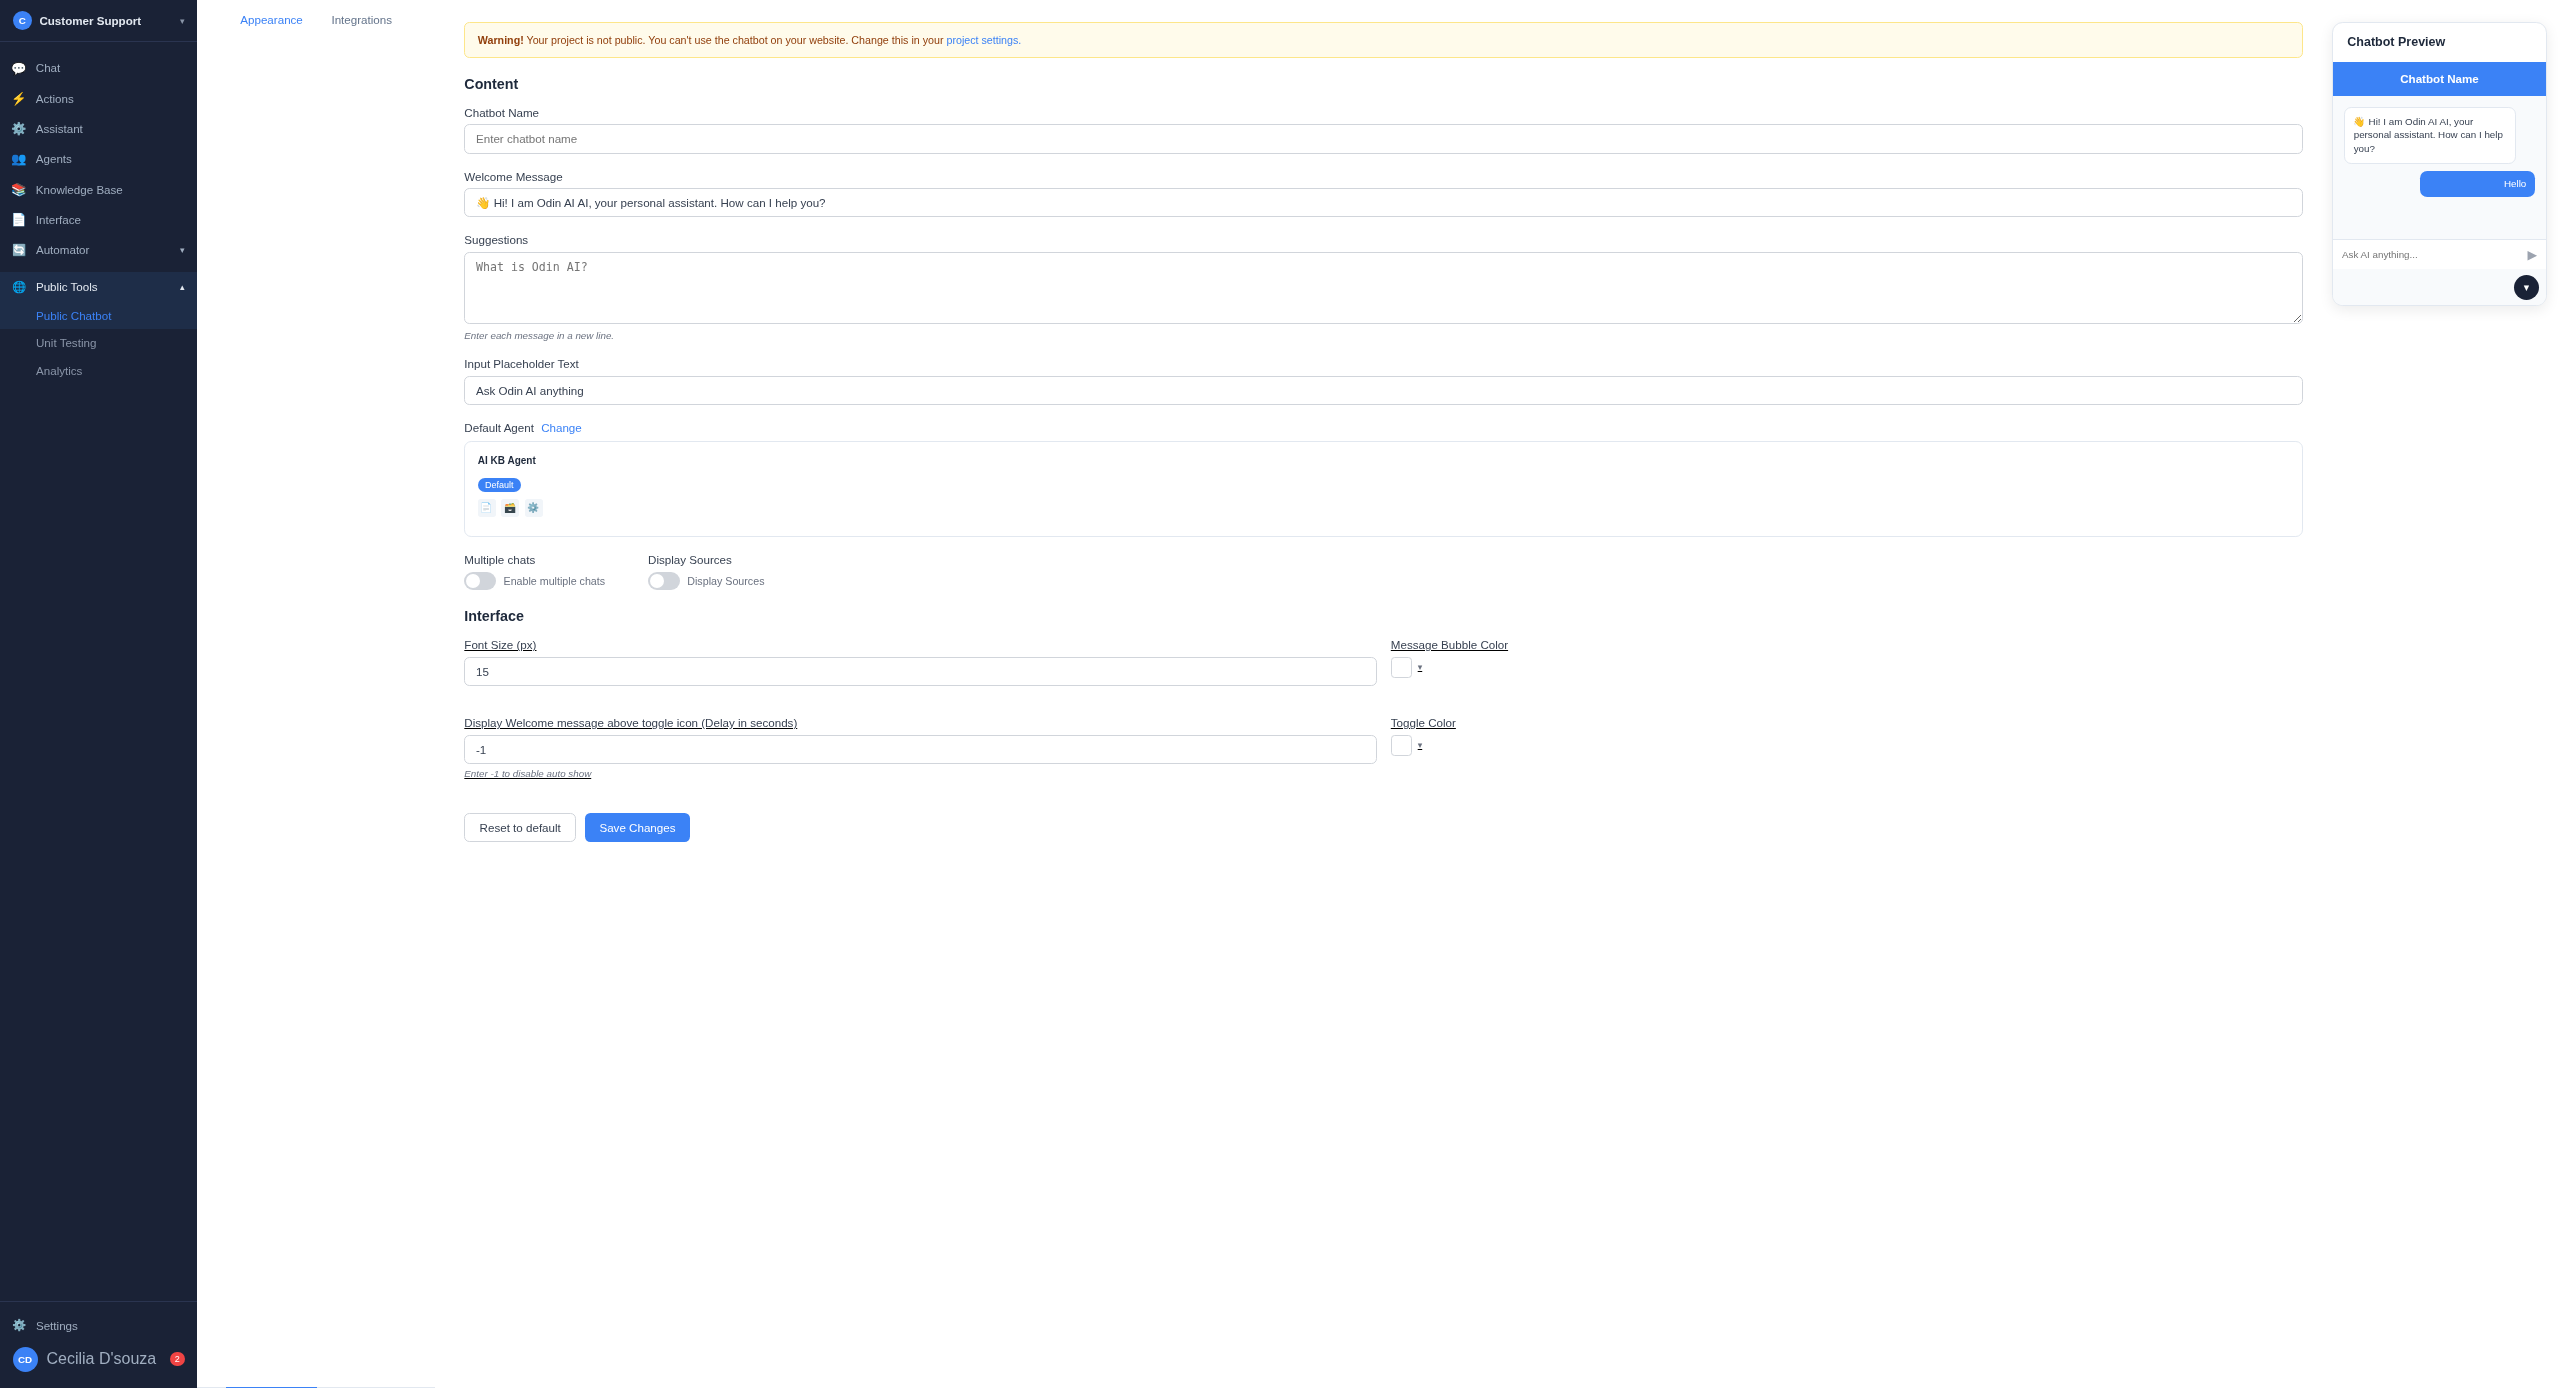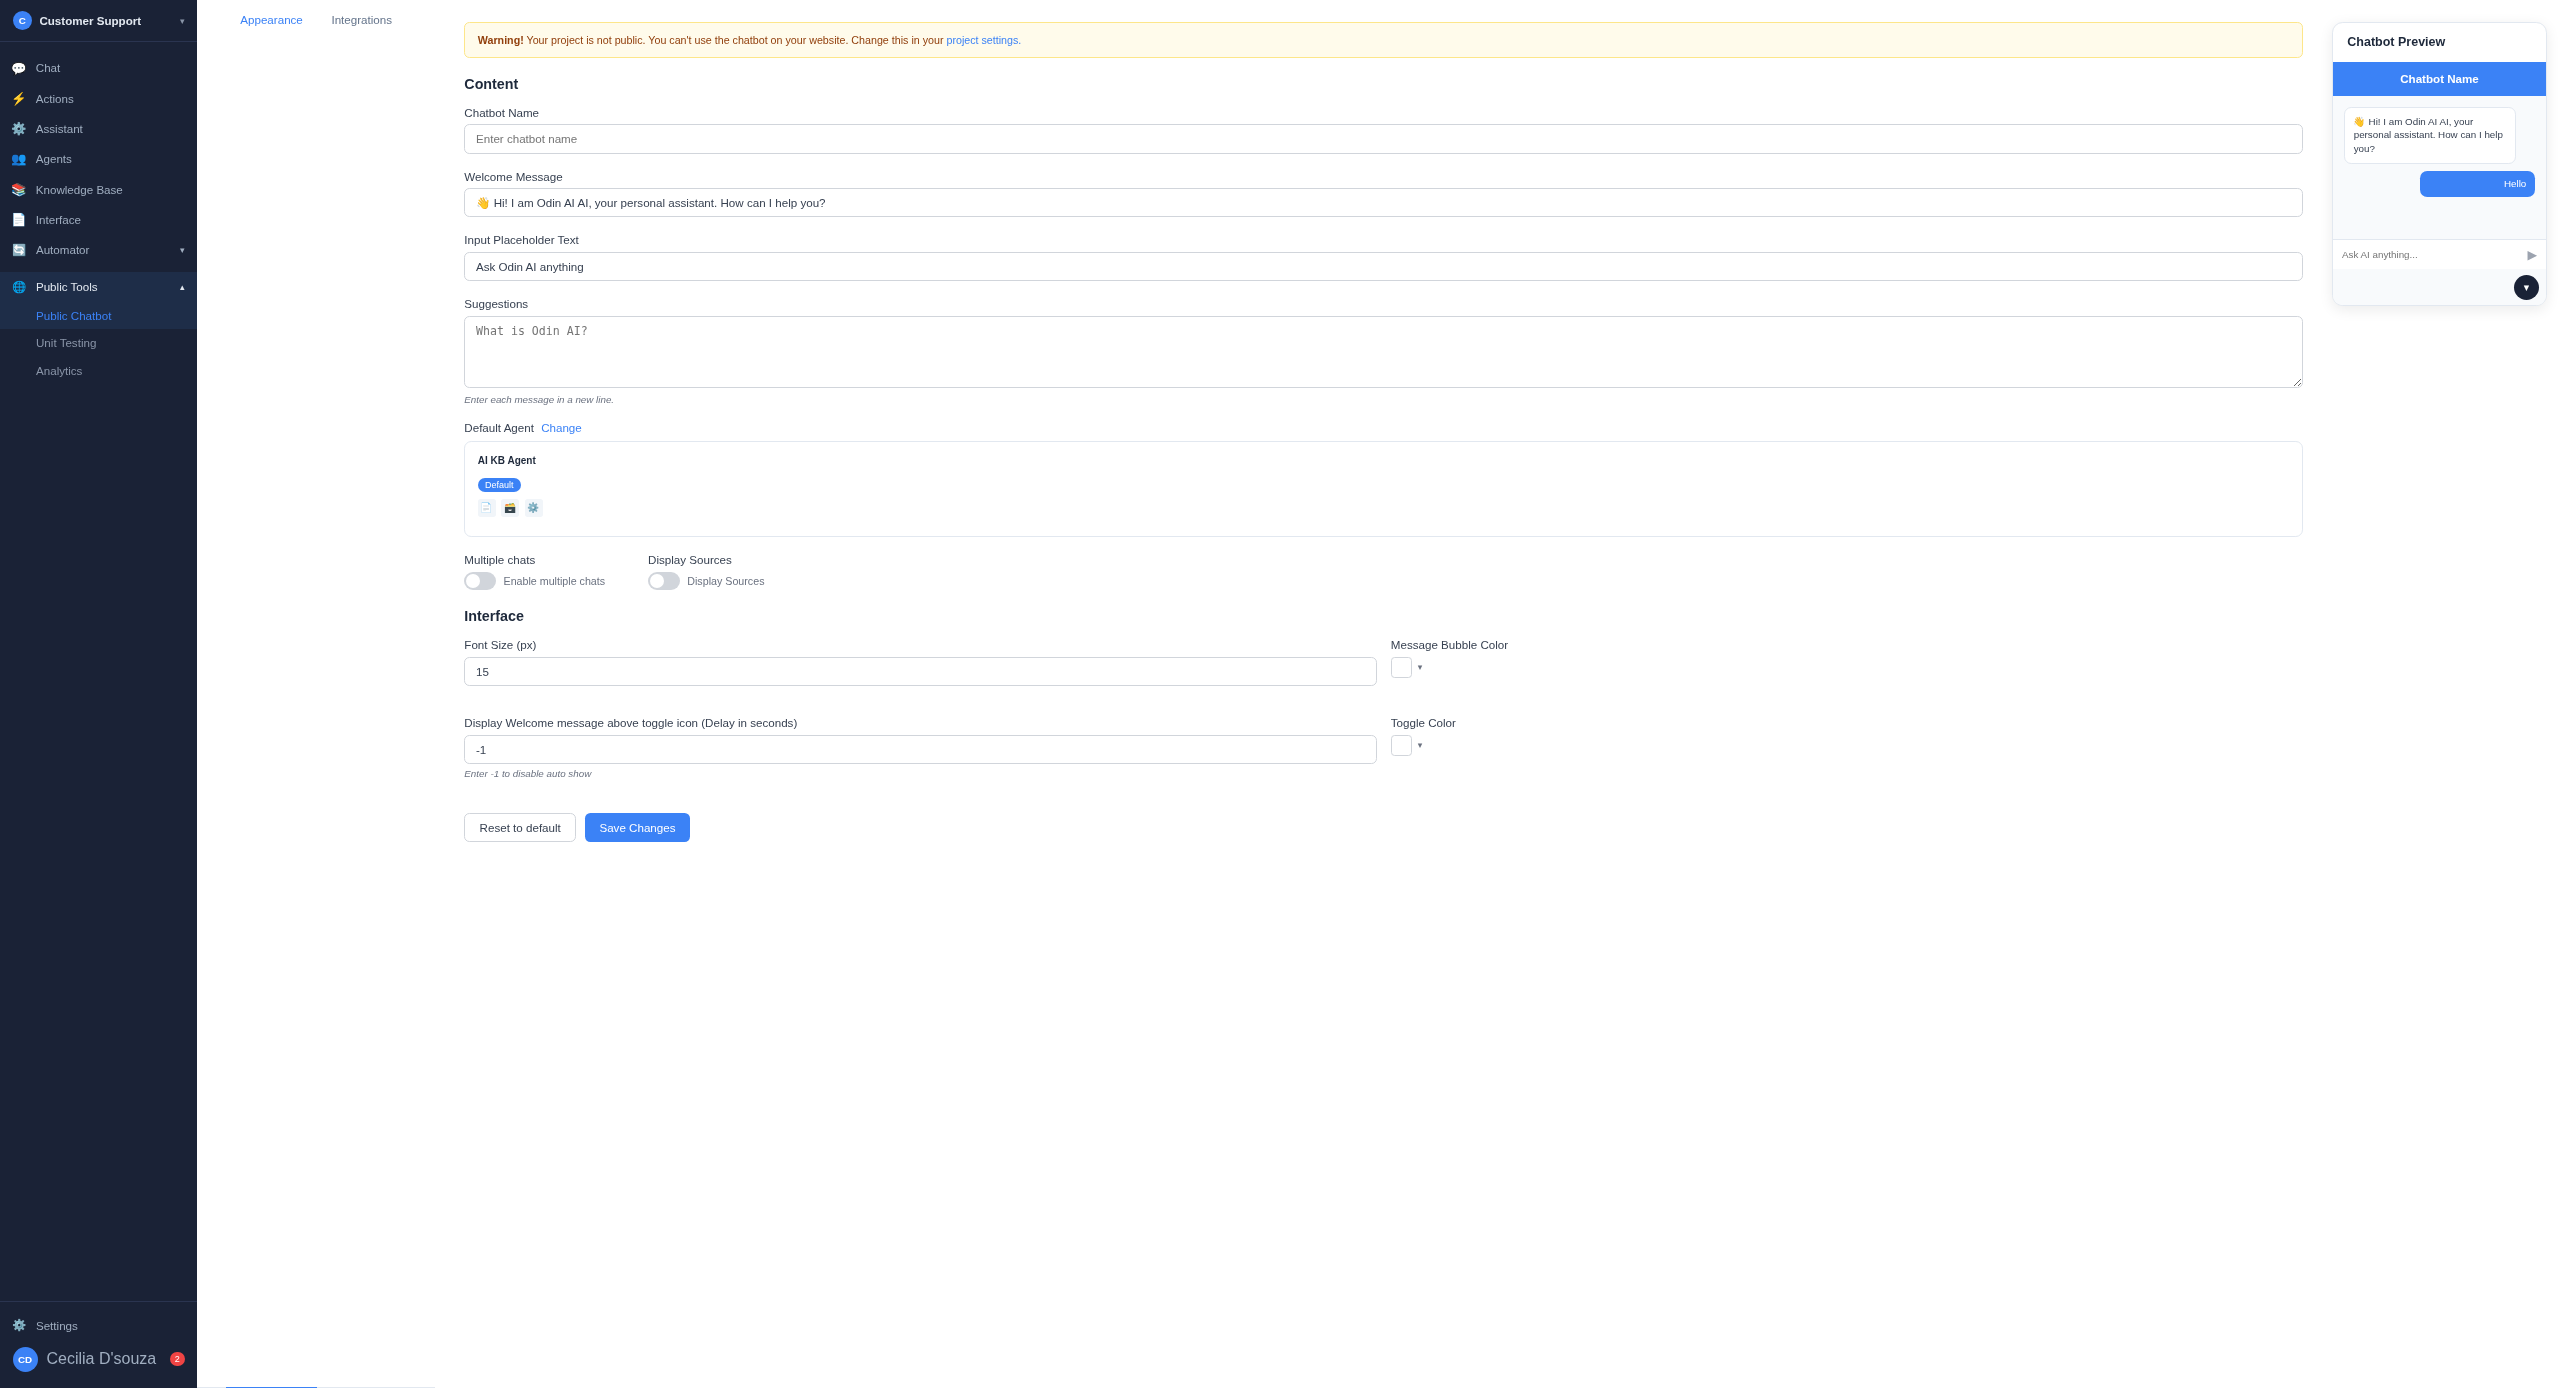--- a/index.html
+++ b/index.html
@@ -68,21 +68,21 @@
     
     .toggles-row { display: flex; gap: 43px; margin-bottom: 18px; }
     .toggle-group { display: flex; flex-direction: column; gap: 5.4px; }
     .toggle-label { font-size: 11.6px; font-weight: 500; color: #374151; }
     .toggle-row { display: flex; align-items: center; gap: 7.2px; }
     .toggle { width: 32px; height: 18px; background: #d1d5db; border-radius: 9px; position: relative; cursor: pointer; transition: background 0.2s; }
     .toggle-thumb { width: 14.3px; height: 14.3px; background: white; border-radius: 50%; position: absolute; top: 1.8px; left: 1.8px; transition: left 0.2s; }
     .toggle-text { font-size: 10.7px; color: #6b7280; }
 
     
-    .interface-grid { display: grid; grid-template-columns: 1fr 1fr; gap: 14.3px; }
+    .interface-grid { display: grid; grid-template-columns: 1fr 1fr; gap: 14.3px; text-decoration: underline; }
     .color-picker-row { display: flex; align-items: center; gap: 5.4px; }
     .color-swatch { width: 21.5px; height: 21.5px; border: 0.9px solid #d1d5db; border-radius: 3.6px; background: white; cursor: pointer; }
     .color-dropdown { background: none; border: none; cursor: pointer; font-size: 9px; color: #6b7280; }
 
     
     .buttons-row { display: flex; gap: 9px; margin-top: 18px; }
     .btn-reset { background: white; border: 0.9px solid #d1d5db; color: #374151; padding: 7.2px 14.3px; border-radius: 5.4px; font-size: 11.6px; cursor: pointer; }
     .btn-save { background: #3b82f6; border: none; color: white; padding: 7.2px 14.3px; border-radius: 5.4px; font-size: 11.6px; cursor: pointer; font-weight: 500; }
 
     
@@ -203,28 +203,28 @@
         <label class="form-label">Chatbot Name</label>
         <input class="form-input" type="text" placeholder="Enter chatbot name" style="">
       </div>
 
       <div class="form-group">
         <label class="form-label">Welcome Message</label>
         <input class="form-input" type="text" value="👋 Hi! I am Odin AI AI, your personal assistant. How can I help you?" style="">
       </div>
 
       <div class="form-group">
-        <label class="form-label">Input Placeholder Text</label>
-        <input class="form-input" type="text" value="Ask Odin AI anything" style="">
-      </div>
-
-      <div class="form-group">
         <label class="form-label">Suggestions</label>
         <textarea class="form-textarea" placeholder="What is Odin AI?" style=""></textarea>
         <div class="form-hint">Enter each message in a new line.</div>
+      </div>
+
+      <div class="form-group">
+        <label class="form-label">Input Placeholder Text</label>
+        <input class="form-input" type="text" value="Ask Odin AI anything" style="">
       </div>
 
       <div class="form-group">
         <div class="agent-header">
           <span class="form-label" style="margin:0">Default Agent</span>
           <a href="#" class="change-link">Change</a>
         </div>
         <div class="agent-card">
           <div class="agent-card-name">AI KB Agent</div>
           <div class="agent-badge">Default</div>

